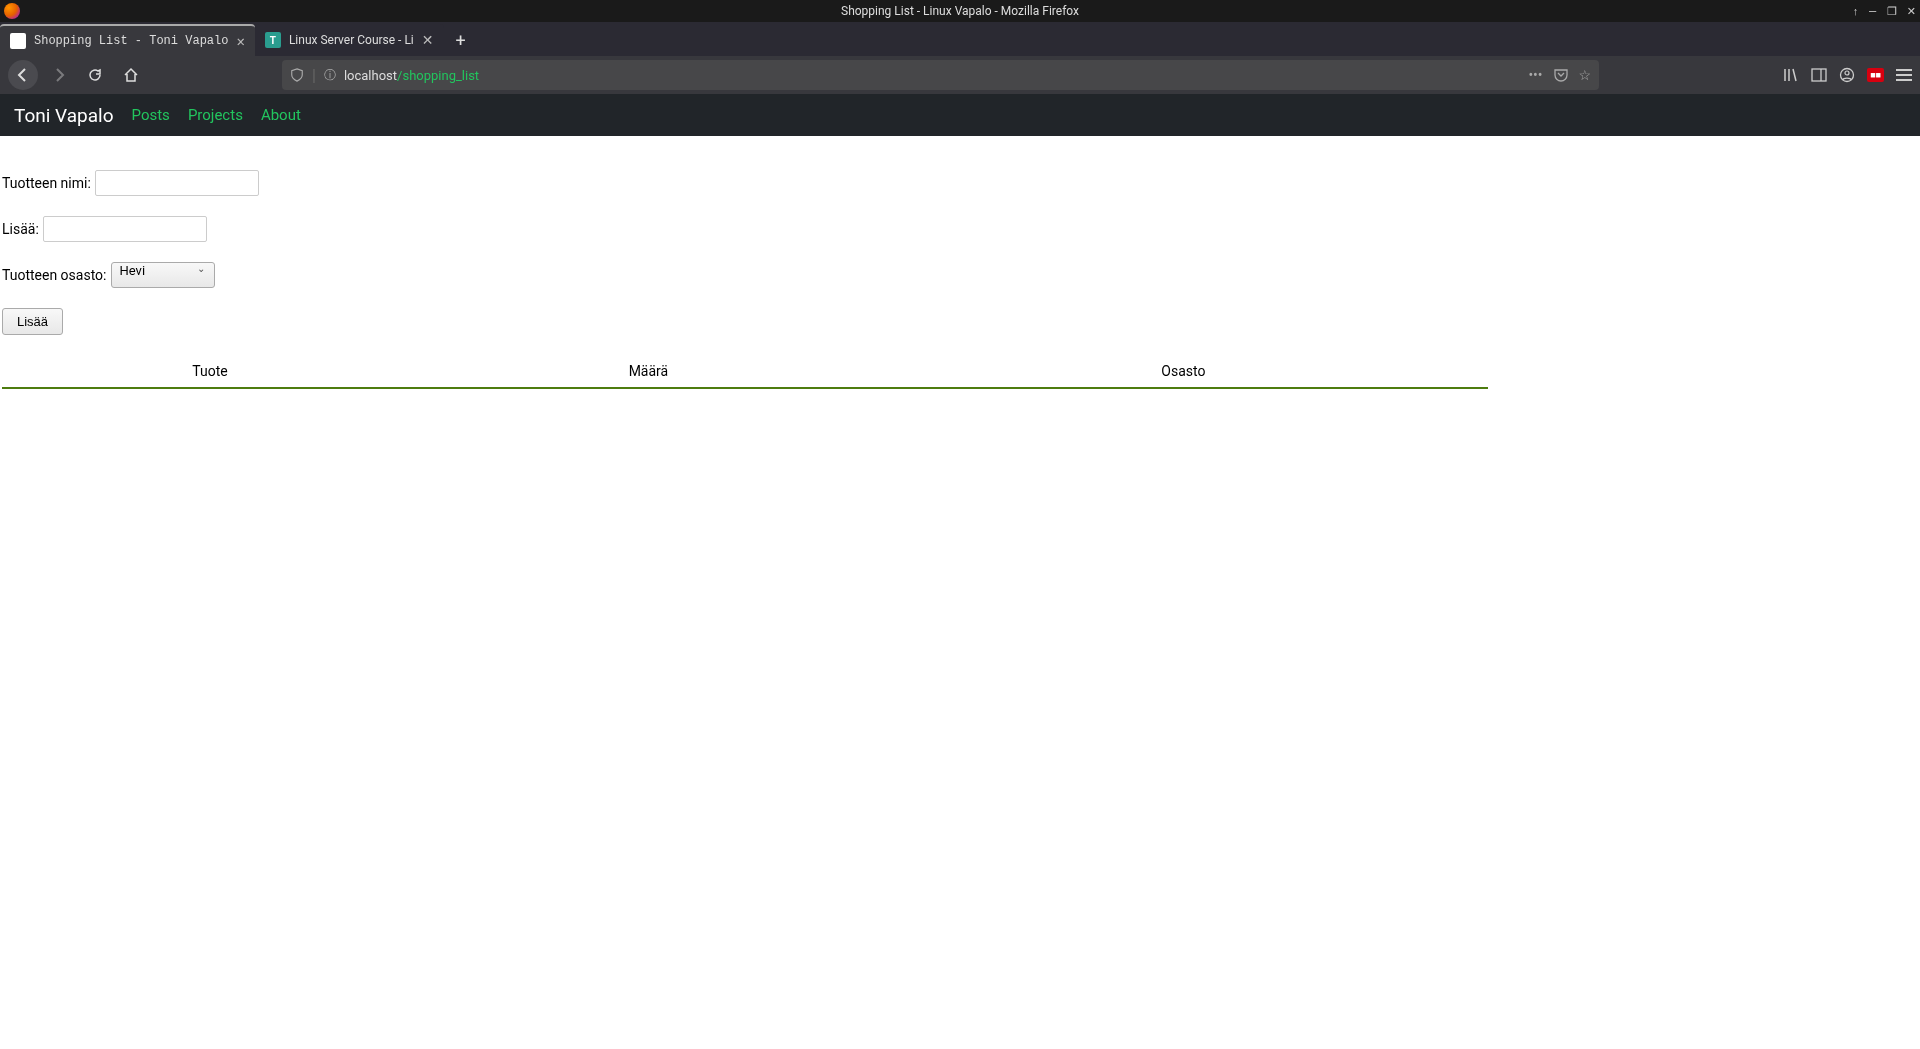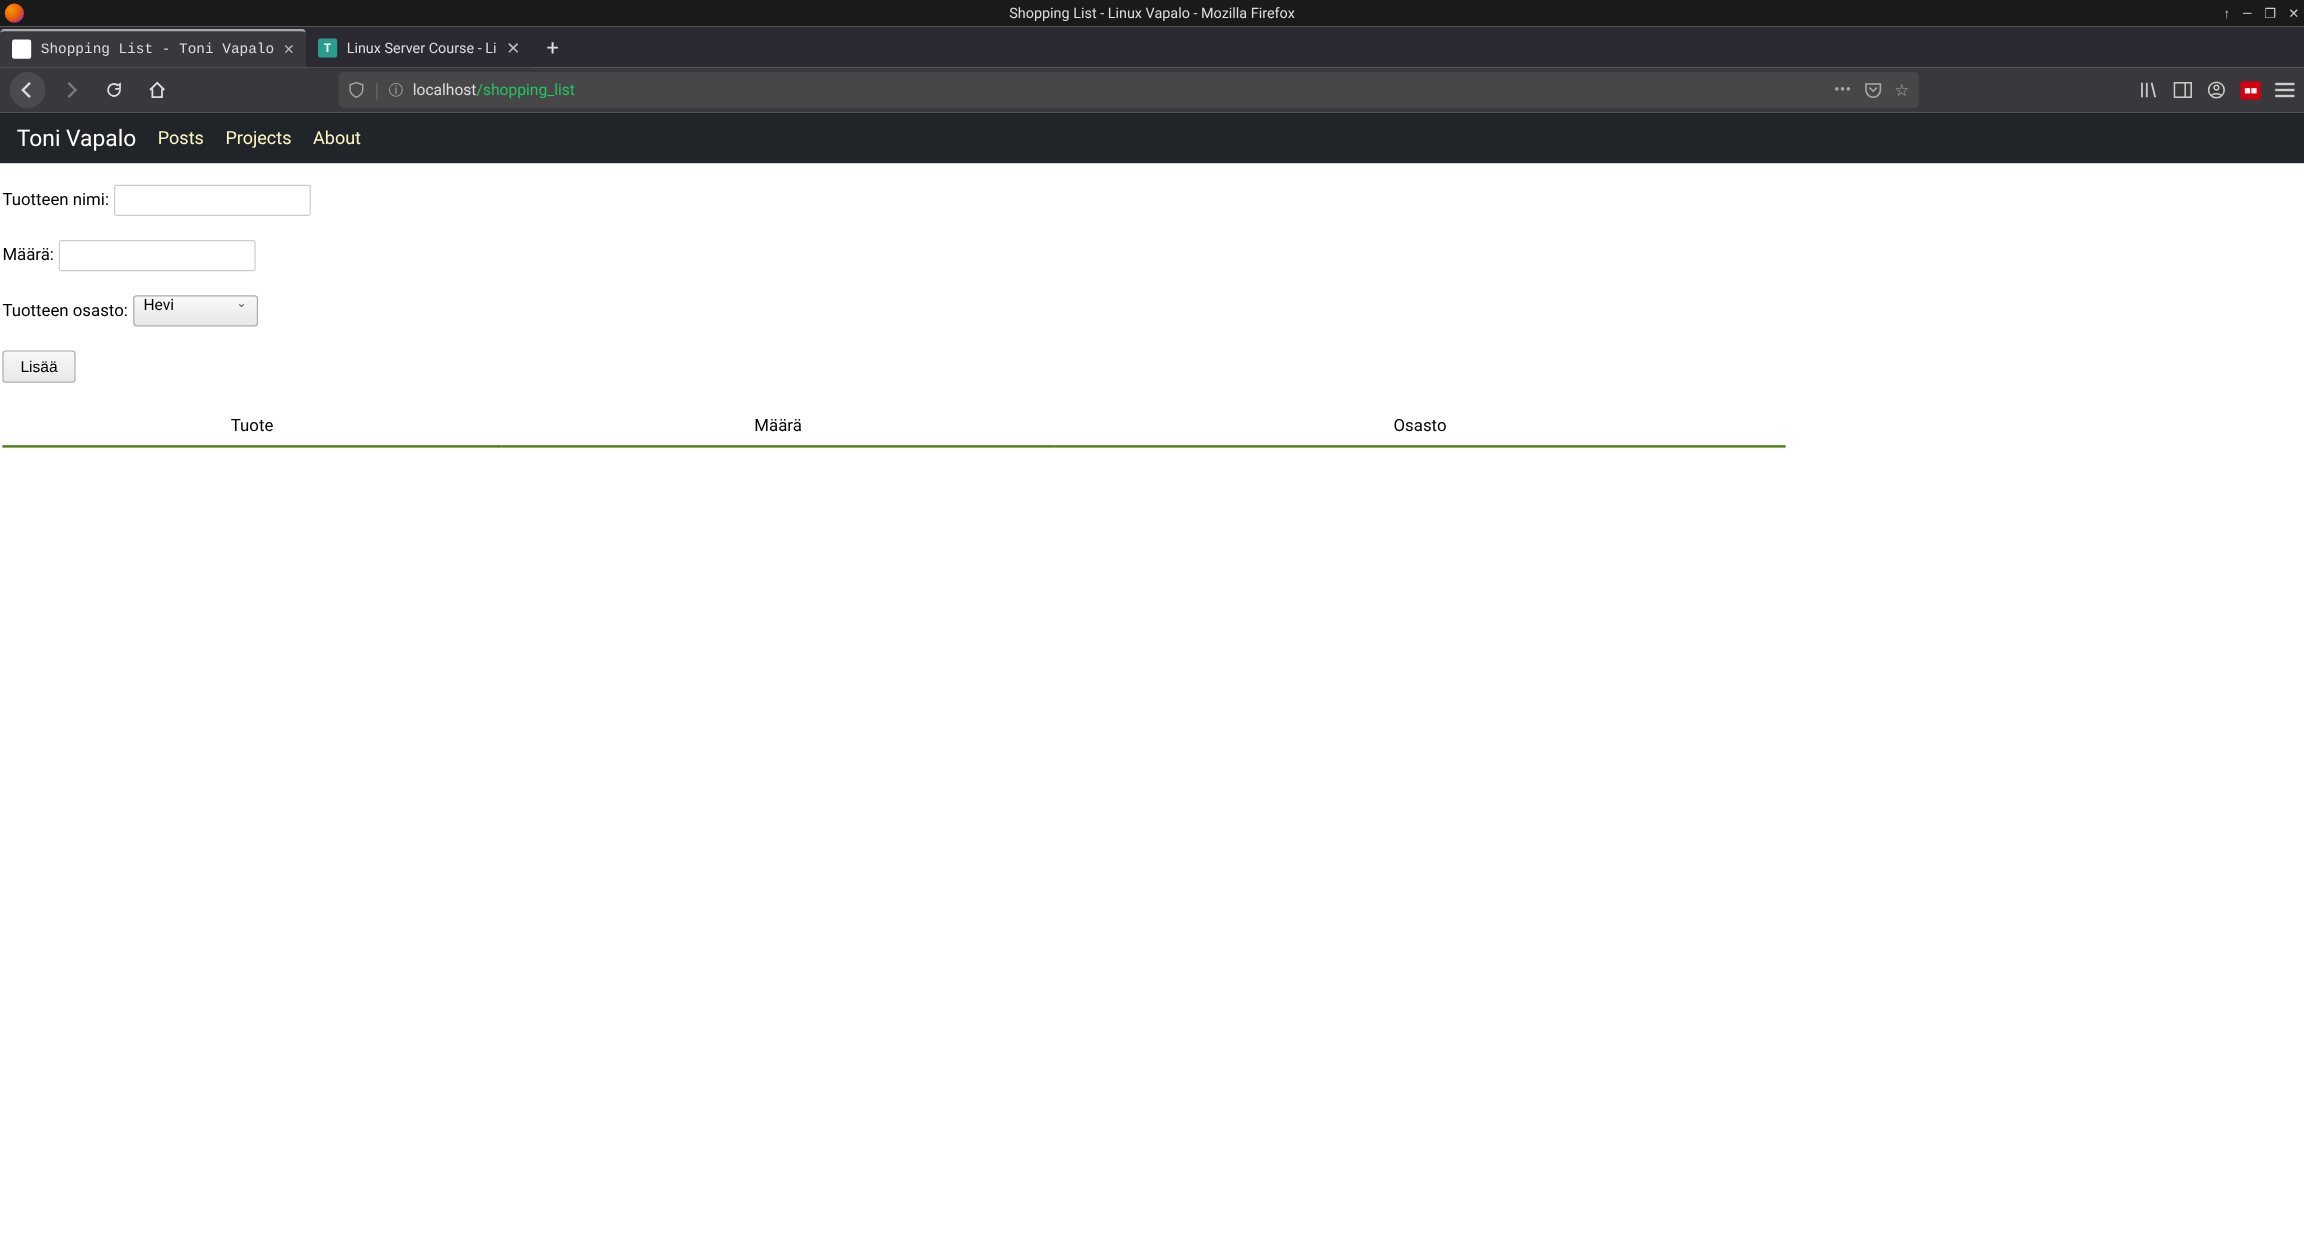--- a/index.html
+++ b/index.html
@@ -198,27 +198,27 @@
       display: flex;
       align-items: center;
       padding: 0 14px;
       gap: 18px;
     }
     .site-brand {
       color: #fff;
       font-size: 19px;
     }
     .site-link {
-      color: #fef9c3;
+      color: #22c55e;
       font-size: 15px;
       cursor: pointer;
     }
     
     .page {
-      padding: 18px 2px;
+      padding: 34px 2px;
       color: #000;
     }
     .form-row {
       margin-bottom: 20px;
       display: flex;
       align-items: center;
       font-size: 14px;
     }
     .form-row label {
       margin-right: 4px;
@@ -384,21 +384,21 @@
 </div>
 
 <div class="page">
 
   <div class="form-row">
     <label>Tuotteen nimi:</label>
     <input class="text-input w1" value="" style="">
   </div>
 
   <div class="form-row">
-    <label>Määrä:</label>
+    <label>Lisää:</label>
     <input class="text-input w2" value="" style="">
   </div>
 
   <div class="form-row">
     <label>Tuotteen osasto:</label>
     <div class="select-box">
       <span>Hevi</span>
       <span class="select-chevron">⌄</span>
     </div>
   </div>

